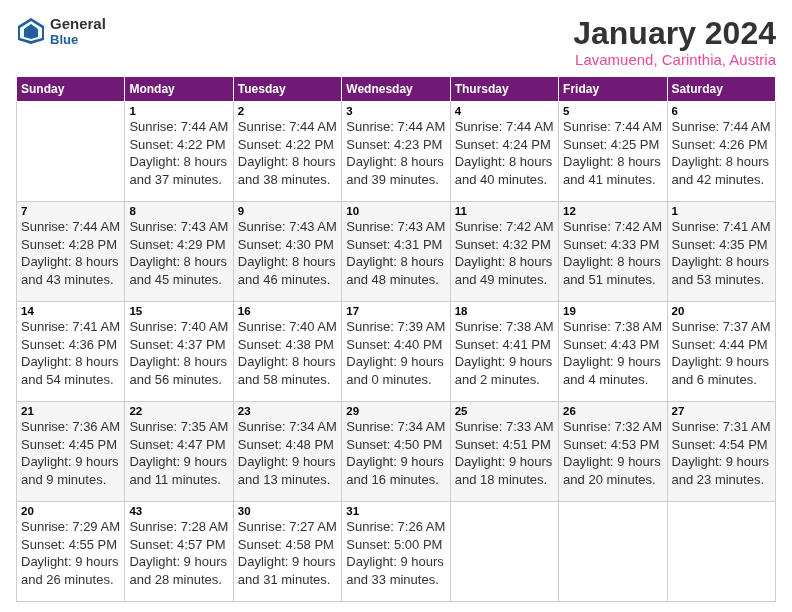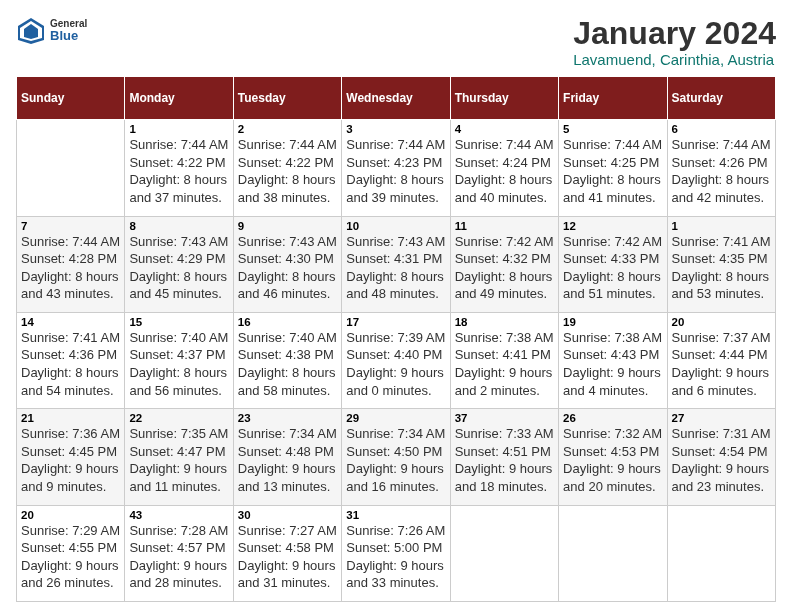--- a/index.html
+++ b/index.html
@@ -27,56 +27,57 @@
       display: flex;
       align-items: center;
       gap: 4px;
     }
     .logo-text {
       display: flex;
       flex-direction: column;
       line-height: 1.1;
     }
     .logo-general {
-      font-size: 10px;
+      font-size: 15px;
       font-weight: bold;
       color: #333;
     }
     .logo-blue {
       font-size: 13px;
       font-weight: bold;
       color: #2060a0;
     }
     .logo-icon {
       width: 30px;
       height: 30px;
     }
     .title-block {
+      text-align: right;
     }
     .title-block h1 {
       font-size: 32px;
       font-weight: bold;
       color: #333;
       line-height: 1.1;
     }
     .title-block h2 {
       font-size: 15px;
-      color: #0f766e;
+      color: #ec4899;
       font-weight: normal;
     }
     .calendar {
       flex: 1;
       border-collapse: collapse;
       width: 100%;
       font-size: 10.5px;
     }
     .calendar th {
-      background: #7f1d1d;
+      background: #701a75;
       color: #fff;
-      padding: 14px 4px;
+      padding: 5px 4px;
       text-align: left;
       font-size: 12px;
       font-weight: bold;
       border: 1px solid #fff;
     }
     .calendar td {
       border: 1px solid #ccc;
       vertical-align: top;
       padding: 3px 4px;
       width: calc(100% / 7);
@@ -236,21 +237,21 @@
           </td>
           <td>
             <span class="day-num">23</span>
             <div class="day-detail">Sunrise: 7:34 AM<br>Sunset: 4:48 PM<br>Daylight: 9 hours and 13 minutes.</div>
           </td>
           <td>
             <span class="day-num">29</span>
             <div class="day-detail">Sunrise: 7:34 AM<br>Sunset: 4:50 PM<br>Daylight: 9 hours and 16 minutes.</div>
           </td>
           <td>
-            <span class="day-num">37</span>
+            <span class="day-num">25</span>
             <div class="day-detail">Sunrise: 7:33 AM<br>Sunset: 4:51 PM<br>Daylight: 9 hours and 18 minutes.</div>
           </td>
           <td>
             <span class="day-num">26</span>
             <div class="day-detail">Sunrise: 7:32 AM<br>Sunset: 4:53 PM<br>Daylight: 9 hours and 20 minutes.</div>
           </td>
           <td>
             <span class="day-num">27</span>
             <div class="day-detail">Sunrise: 7:31 AM<br>Sunset: 4:54 PM<br>Daylight: 9 hours and 23 minutes.</div>
           </td>

